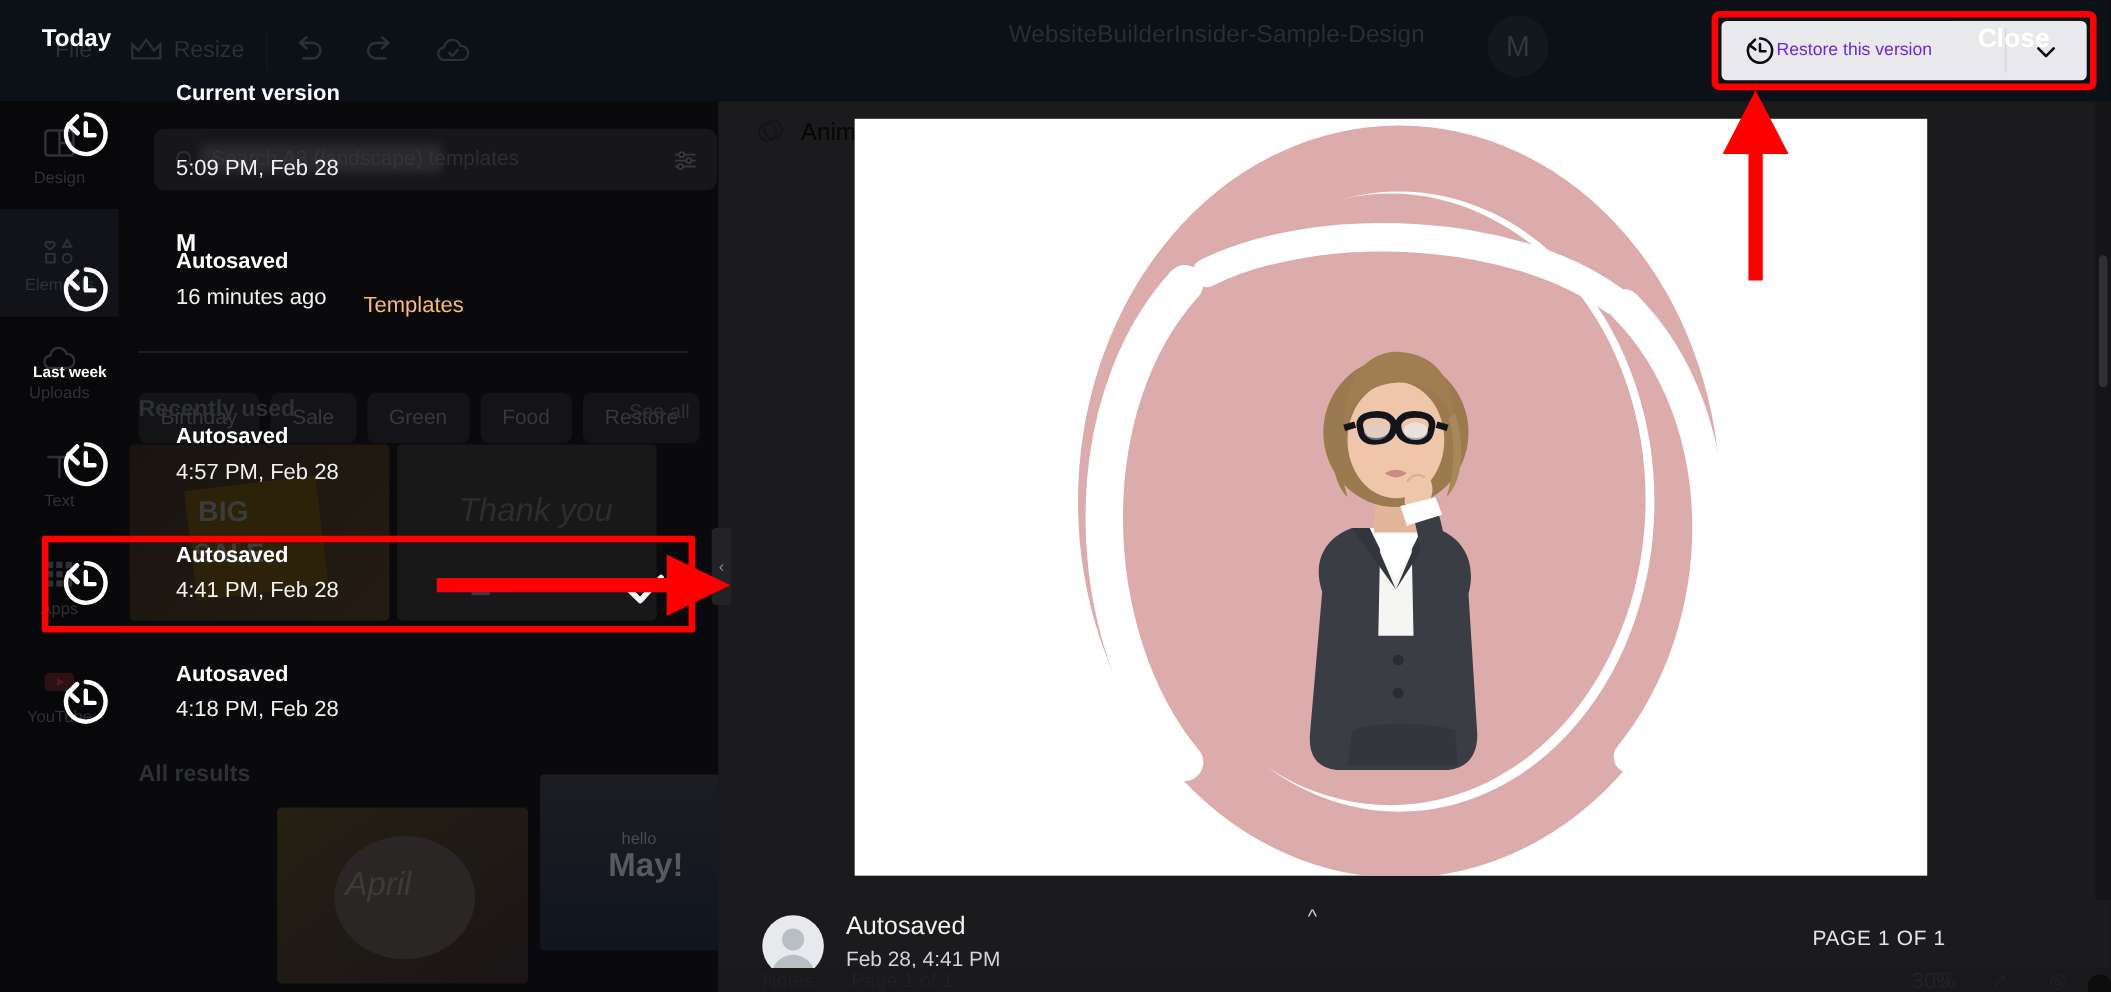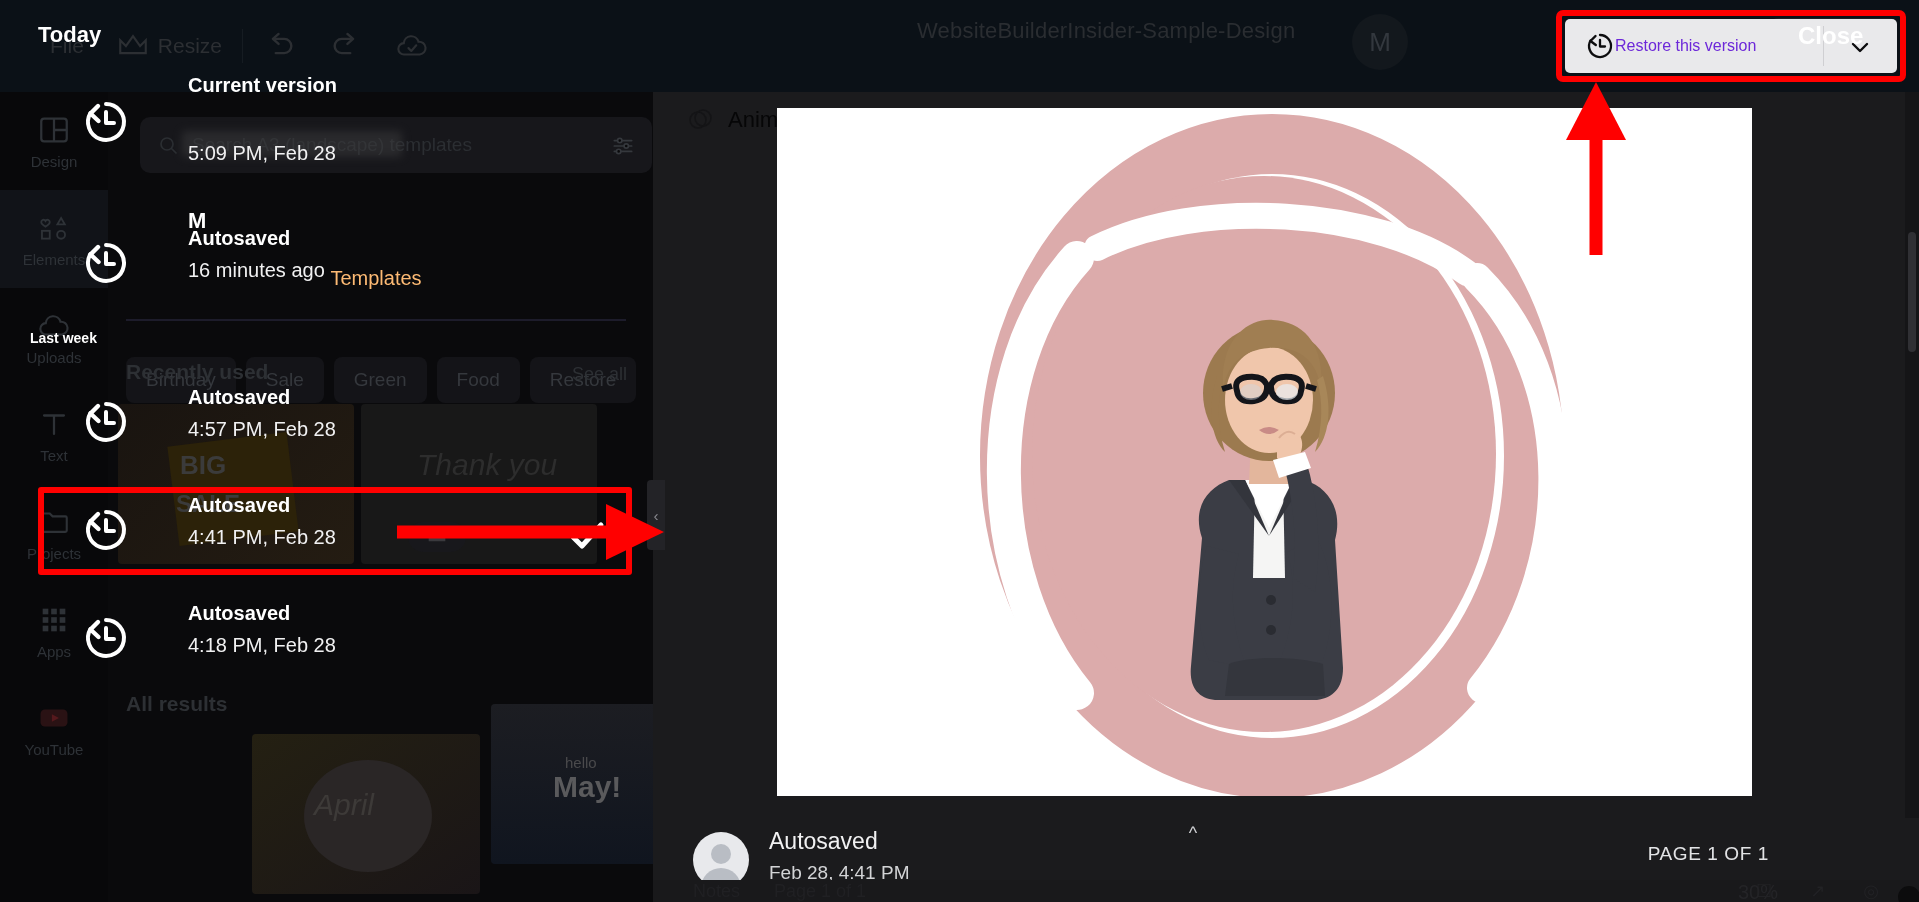--- a/index.html
+++ b/index.html
@@ -160,21 +160,21 @@
   .sr-left{position:absolute;left:40px;top:1px;color:#202023;font-size:18px;display:flex;gap:34px;}
   .sr-mid{position:absolute;left:1085px;top:1px;color:#242427;font-size:20px;}
   .sr-dot{position:absolute;left:1245px;top:6px;width:22px;height:22px;border-radius:50%;background:#0c0c0d;}
   .sr-right{position:absolute;right:40px;top:0px;color:#222225;font-size:18px;display:flex;gap:38px;}
 
   
   .vh{position:absolute;left:0;top:0;width:560px;height:902px;}
   .vh-group{
     position:absolute;color:#ffffff;font-size:19px;font-weight:bold;
   }
-  .vh-row{position:absolute;left:0;width:560px;height:88px;margin-left:28px;}
+  .vh-row{position:absolute;left:0;width:560px;height:88px;}
   .vh-clock{position:absolute;left:52px;top:16px;width:52px;height:52px;}
   .vh-clock svg{width:52px;height:52px;display:block;}
   .vh-name{position:absolute;left:160px;top:6px;color:#ffffff;font-size:20px;font-weight:bold;}
   .vh-time{position:absolute;left:160px;top:38px;color:#f1f1f2;font-size:20px;}
 
   
   .hl-box{
     position:absolute;left:38px;top:487px;width:594px;height:88px;
     border:6px solid #ff0000;border-radius:3px;box-sizing:border-box;
   }
@@ -296,28 +296,20 @@
         </span>
         <span>Uploads</span>
       </div>
       <div class="rail-item">
         <span class="ri">
           <svg viewBox="0 0 24 24" fill="none">
               <path d="M5 6h14M12 6v13" stroke="#2e3237" stroke-width="1.6" stroke-linecap="round"></path>
             </svg>
         </span>
         <span>Text</span>
-      </div>
-      <div class="rail-item">
-        <span class="ri">
-          <svg viewBox="0 0 24 24" fill="none">
-              <path d="M3 7a1 1 0 011-1h5l2 2h9a1 1 0 011 1v9a1 1 0 01-1 1H4a1 1 0 01-1-1z" stroke="#2e3237" stroke-width="1.5"></path>
-            </svg>
-        </span>
-        <span>Projects</span>
       </div>
       <div class="rail-item">
         <span class="ri">
           <svg viewBox="0 0 24 24">
               <g fill="#2e3237">
                 <rect x="4" y="4" width="4" height="4"></rect>
                 <rect x="10" y="4" width="4" height="4"></rect>
                 <rect x="16" y="4" width="4" height="4"></rect>
                 <rect x="4" y="10" width="4" height="4"></rect>
                 <rect x="10" y="10" width="4" height="4"></rect>

